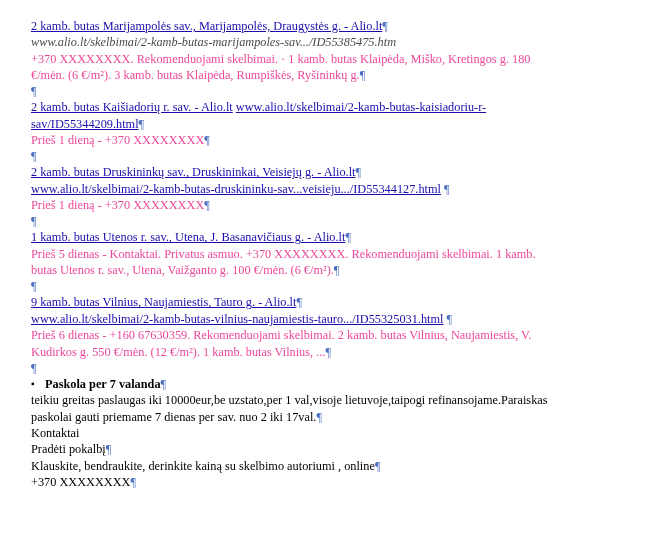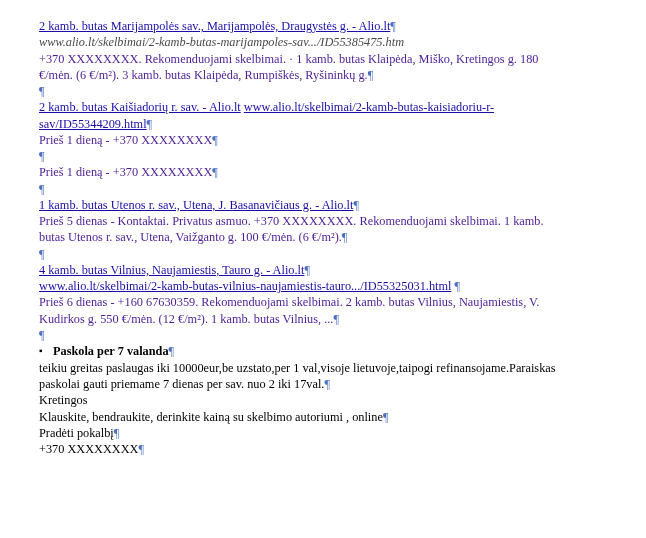--- a/index.html
+++ b/index.html
@@ -12,42 +12,42 @@
     height: 538px;
     font-family: "Liberation Serif", serif;
     font-size: 12.3px;
     color: #000000;
     overflow: hidden;
   }
   .page {
     position: relative;
     width: 572px;
     height: 538px;
-    padding: 18px 14px 0 39px;
+    padding: 18px 14px 0 31px;
     box-sizing: border-box;
   }
   .block {
     margin: 0;
     padding: 0;
     line-height: 1.33;
   }
   .pilcrow {
     color: #4a6fc0;
     font-family: "Liberation Serif", serif;
   }
   a.link {
     color: #1a0dab;
     text-decoration: underline;
     cursor: pointer;
   }
   .red {
-    color: #4c1d95;
+    color: #ec4899;
   }
   .plain {
-    color: #4c1d95;
+    color: #ec4899;
   }
   .empty-line {
     line-height: 1.33;
     height: 16px;
   }
   .bullet-row {
     display: block;
     position: relative;
     padding-left: 14px;
     font-weight: bold;
@@ -83,34 +83,41 @@
   <div class="block">
     <a class="link" data-bind="document.entries.1.title_parts.0.text">2 kamb. butas Kaišiadorių r. sav. - Alio.lt</a>
     <a class="link" data-bind="document.entries.1.inline_url">www.alio.lt/skelbimai/2-kamb-butas-kaisiadoriu-r-sav/ID55344209.html</a><span class="pilcrow" data-bind="document.marks.pilcrow">¶</span>
   </div>
   <div class="block">
     <span class="plain" data-bind="document.entries.1.body">Prieš 1 dieną - +370 XXXXXXXX</span><span class="pilcrow" data-bind="document.marks.pilcrow">¶</span>
   </div>
   <div class="block empty-line"><span class="pilcrow" data-bind="document.marks.pilcrow">¶</span></div>
 
   <div class="block">
+    <a class="link" data-bind="document.entries.2.title_parts.0.text">2 kamb. butas Druskininkų sav., Druskininkai, Veisiejų g. - Alio.lt</a><span class="pilcrow" data-bind="document.marks.pilcrow">¶</span>
+  </div>
+  <div class="block">
+    <a class="link" data-bind="document.entries.2.url">www.alio.lt/skelbimai/2-kamb-butas-druskininku-sav...veisieju.../ID55344127.html</a>
+    <span class="pilcrow" data-bind="document.marks.pilcrow">¶</span>
+  </div>
+  <div class="block">
     <span class="plain" data-bind="document.entries.2.body">Prieš 1 dieną - +370 XXXXXXXX</span><span class="pilcrow" data-bind="document.marks.pilcrow">¶</span>
   </div>
   <div class="block empty-line"><span class="pilcrow" data-bind="document.marks.pilcrow">¶</span></div>
 
   <div class="block">
     <a class="link" data-bind="document.entries.3.title_parts.0.text">1 kamb. butas Utenos r. sav., Utena, J. Basanavičiaus g. - Alio.lt</a><span class="pilcrow" data-bind="document.marks.pilcrow">¶</span>
   </div>
   <div class="block">
     <span class="plain" data-bind="document.entries.3.body">Prieš 5 dienas - Kontaktai. Privatus asmuo. +370 XXXXXXXX. Rekomenduojami skelbimai. 1 kamb. butas Utenos r. sav., Utena, Vaižganto g. 100 €/mėn. (6 €/m²).</span><span class="pilcrow" data-bind="document.marks.pilcrow">¶</span>
   </div>
   <div class="block empty-line"><span class="pilcrow" data-bind="document.marks.pilcrow">¶</span></div>
 
   <div class="block">
-    <a class="link" data-bind="document.entries.4.title_parts.0.text">4 kamb. butas Vilnius, Naujamiestis, Tauro g. - Alio.lt</a><span class="pilcrow" data-bind="document.marks.pilcrow">¶</span>
+    <a class="link" data-bind="document.entries.4.title_parts.0.text">9 kamb. butas Vilnius, Naujamiestis, Tauro g. - Alio.lt</a><span class="pilcrow" data-bind="document.marks.pilcrow">¶</span>
   </div>
   <div class="block">
     <a class="link" data-bind="document.entries.4.url">www.alio.lt/skelbimai/2-kamb-butas-vilnius-naujamiestis-tauro.../ID55325031.html</a>
     <span class="pilcrow" data-bind="document.marks.pilcrow">¶</span>
   </div>
   <div class="block">
     <span class="plain" data-bind="document.entries.4.body">Prieš 6 dienas - +160 67630359. Rekomenduojami skelbimai. 2 kamb. butas Vilnius, Naujamiestis, V. Kudirkos g. 550 €/mėn. (12 €/m²). 1 kamb. butas Vilnius, ...</span><span class="pilcrow" data-bind="document.marks.pilcrow">¶</span>
   </div>
   <div class="block empty-line"><span class="pilcrow" data-bind="document.marks.pilcrow">¶</span></div>
 
@@ -118,26 +125,26 @@
     <span class="bullet-glyph" data-bind="document.marks.bullet">▪</span>
     <span data-bind="document.ad.heading">Paskola per 7 valanda</span><span class="pilcrow tail" data-bind="document.marks.pilcrow">¶</span>
   </div>
   <div class="block">
     <span data-bind="document.ad.lines.0">teikiu greitas paslaugas iki 10000eur,be uzstato,per 1 val,visoje lietuvoje,taipogi refinansojame.Paraiskas</span>
   </div>
   <div class="block">
     <span data-bind="document.ad.lines.1">paskolai gauti priemame 7 dienas per sav. nuo 2 iki 17val.</span><span class="pilcrow" data-bind="document.marks.pilcrow">¶</span>
   </div>
   <div class="block">
-    <span data-bind="document.ad.lines.2">Kretingos</span>
+    <span data-bind="document.ad.lines.2">Kontaktai</span>
+  </div>
+  <div class="block">
+    <span data-bind="document.ad.lines.3">Pradėti pokalbį</span><span class="pilcrow" data-bind="document.marks.pilcrow">¶</span>
   </div>
   <div class="block">
     <span data-bind="document.ad.lines.4">Klauskite, bendraukite, derinkite kainą su skelbimo autoriumi , online</span><span class="pilcrow" data-bind="document.marks.pilcrow">¶</span>
-  </div>
-  <div class="block">
-    <span data-bind="document.ad.lines.3">Pradėti pokalbį</span><span class="pilcrow" data-bind="document.marks.pilcrow">¶</span>
   </div>
   <div class="block">
     <span data-bind="document.ad.lines.5">+370 XXXXXXXX</span><span class="pilcrow" data-bind="document.marks.pilcrow">¶</span>
   </div>
   <div class="block empty-line"></div>
 
 </div>
 
 </body></html>

